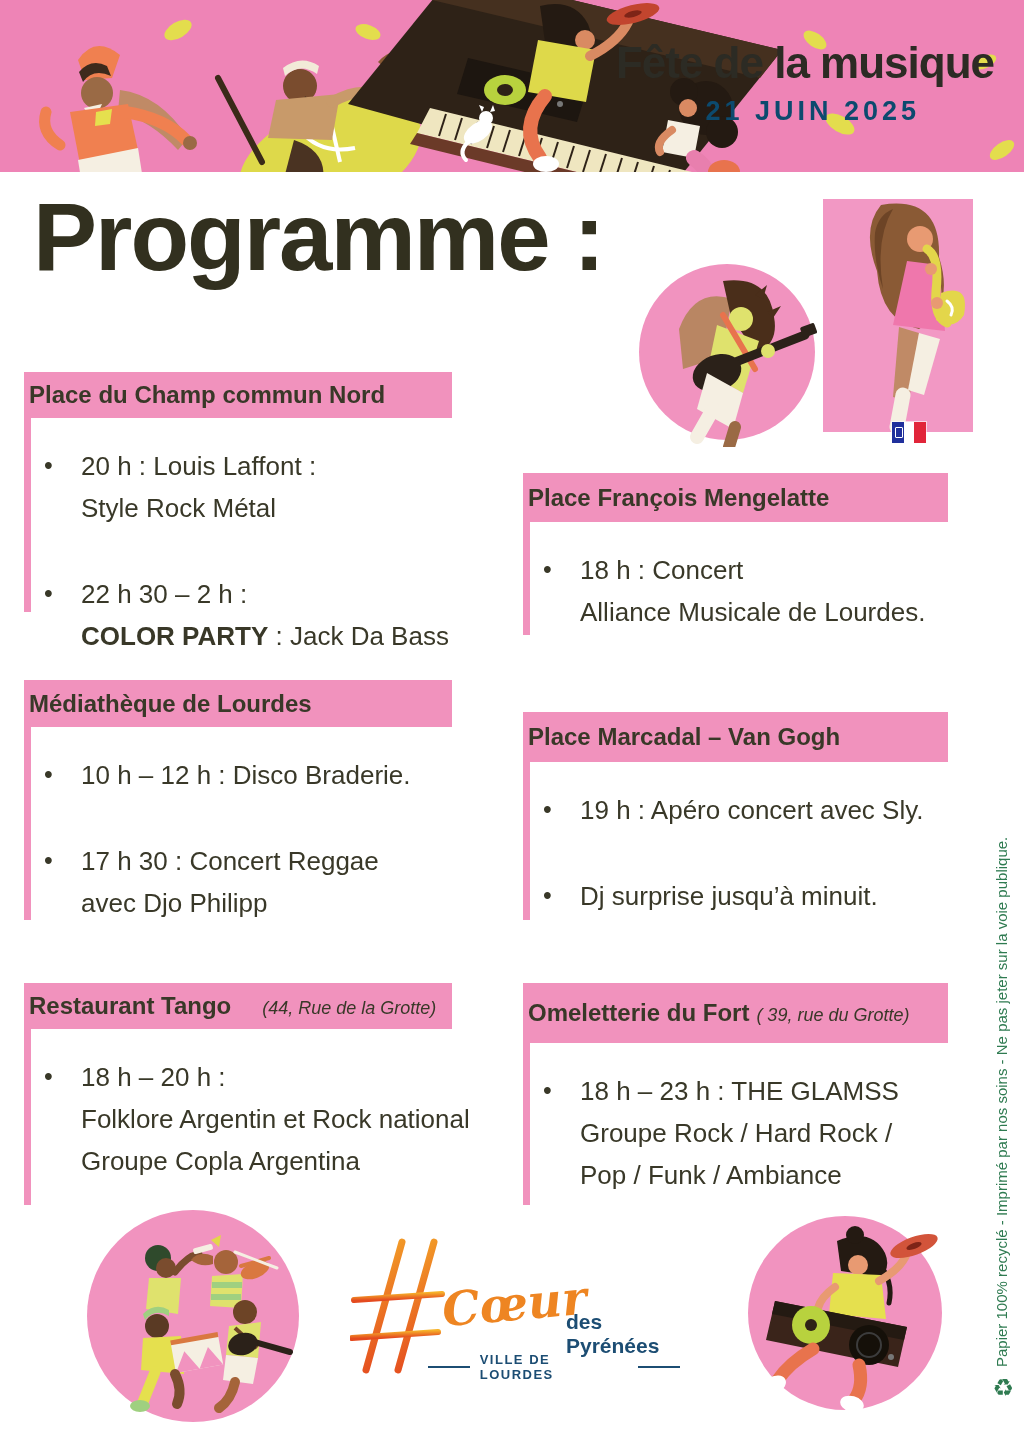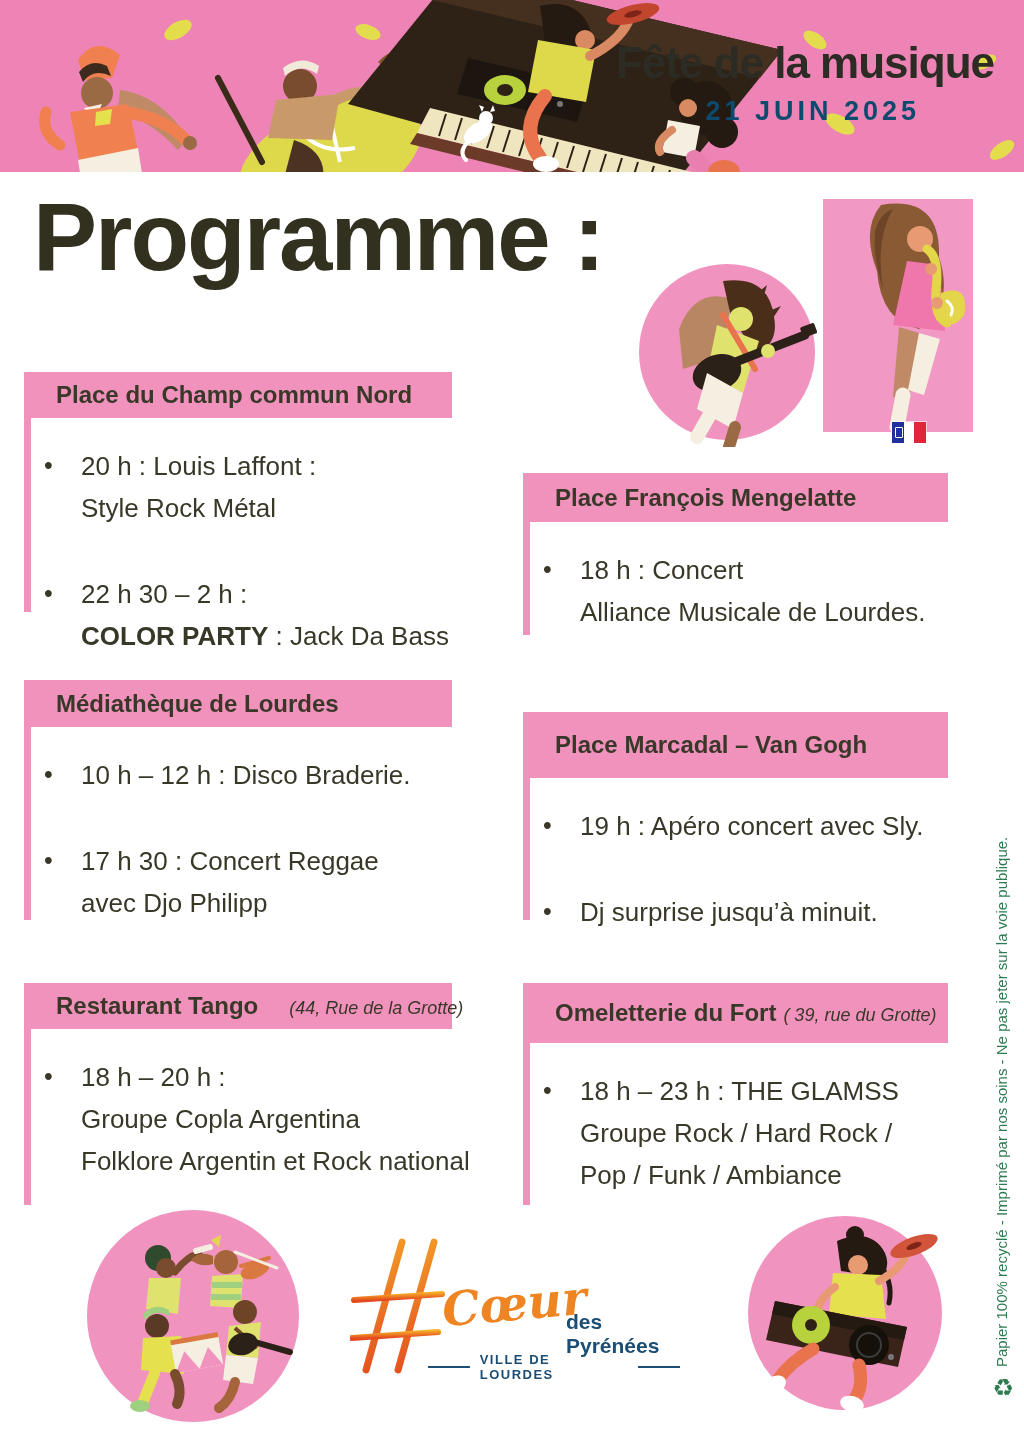--- a/index.html
+++ b/index.html
@@ -27,21 +27,21 @@
   .ill-sax{position:absolute;left:823px;top:199px;width:150px;height:233px;}
   .flag{position:absolute;left:892px;top:422px;width:34px;height:21px;display:flex;box-shadow:0 0 0 1px rgba(255,255,255,.6);}
   .flag .b{width:12px;background:#20309c;position:relative;}
   .flag .w{width:10px;background:#fff;}
   .flag .r{width:12px;background:#e1253a;}
   .flag .b:after{content:"";position:absolute;left:3px;top:5px;width:6px;height:9px;border:1px solid #fff;border-radius:1px;}
 
   
   .section{position:absolute;}
   .section-line{position:absolute;left:0;top:0;width:7px;background:var(--bar-pink);}
-  .section-bar{position:relative;background:var(--bar-pink);display:flex;align-items:center;padding-left:32px;}
+  .section-bar{position:relative;background:var(--bar-pink);display:flex;align-items:center;padding-left:5px;}
   .section-title{font-weight:bold;font-size:24px;color:var(--ink);white-space:nowrap;}
   .section-suffix{font-style:italic;font-size:18px;color:var(--ink);margin-left:7px;white-space:nowrap;position:relative;top:2px;}
   .section-content{padding:27px 0 0 20px;}
   .bullet{display:flex;margin-bottom:44px;}
   .dot{width:37px;font-size:25px;color:var(--ink);line-height:1.62;flex:none;}
   .bullet-line{font-size:26px;line-height:1.62;color:var(--ink);white-space:nowrap;}
   .seg.bold{font-weight:bold;}
 
   
   .ill-band{position:absolute;left:85px;top:1208px;width:216px;height:216px;}
@@ -263,22 +263,22 @@
         <div class="section-line" style="height: 222px;"></div>
         <div class="section-bar" style="height: 46px; gap: 24px;">
           <span class="section-title">Restaurant Tango</span>
           <span class="section-suffix">(44, Rue de la Grotte)</span>
         </div>
         <div class="section-content">
           <div class="bullet">
             <span class="dot">•</span>
             <div class="bullet-lines">
               <div class="bullet-line"><span class="seg">18 h – 20 h :</span></div>
+              <div class="bullet-line"><span class="seg">Folklore Argentin et Rock national</span></div>
               <div class="bullet-line"><span class="seg">Groupe Copla Argentina</span></div>
-              <div class="bullet-line"><span class="seg">Folklore Argentin et Rock national</span></div>
             </div>
           </div>
         </div>
       </div>
       <div class="section" style="left: 523px; top: 473px; width: 425px;">
         <div class="section-line" style="height: 162px;"></div>
         <div class="section-bar" style="height: 49px;">
           <span class="section-title">Place François Mengelatte</span>
         </div>
         <div class="section-content">
@@ -286,21 +286,21 @@
             <span class="dot">•</span>
             <div class="bullet-lines">
               <div class="bullet-line"><span class="seg">18 h : Concert</span></div>
               <div class="bullet-line"><span class="seg">Alliance Musicale de Lourdes.</span></div>
             </div>
           </div>
         </div>
       </div>
       <div class="section" style="left: 523px; top: 712px; width: 425px;">
         <div class="section-line" style="height: 208px;"></div>
-        <div class="section-bar" style="height: 66px;">
+        <div class="section-bar" style="height: 50px;">
           <span class="section-title">Place Marcadal – Van Gogh</span>
         </div>
         <div class="section-content">
           <div class="bullet">
             <span class="dot">•</span>
             <div class="bullet-lines">
               <div class="bullet-line"><span class="seg">19 h : Apéro concert avec Sly.</span></div>
             </div>
           </div>
           <div class="bullet">

